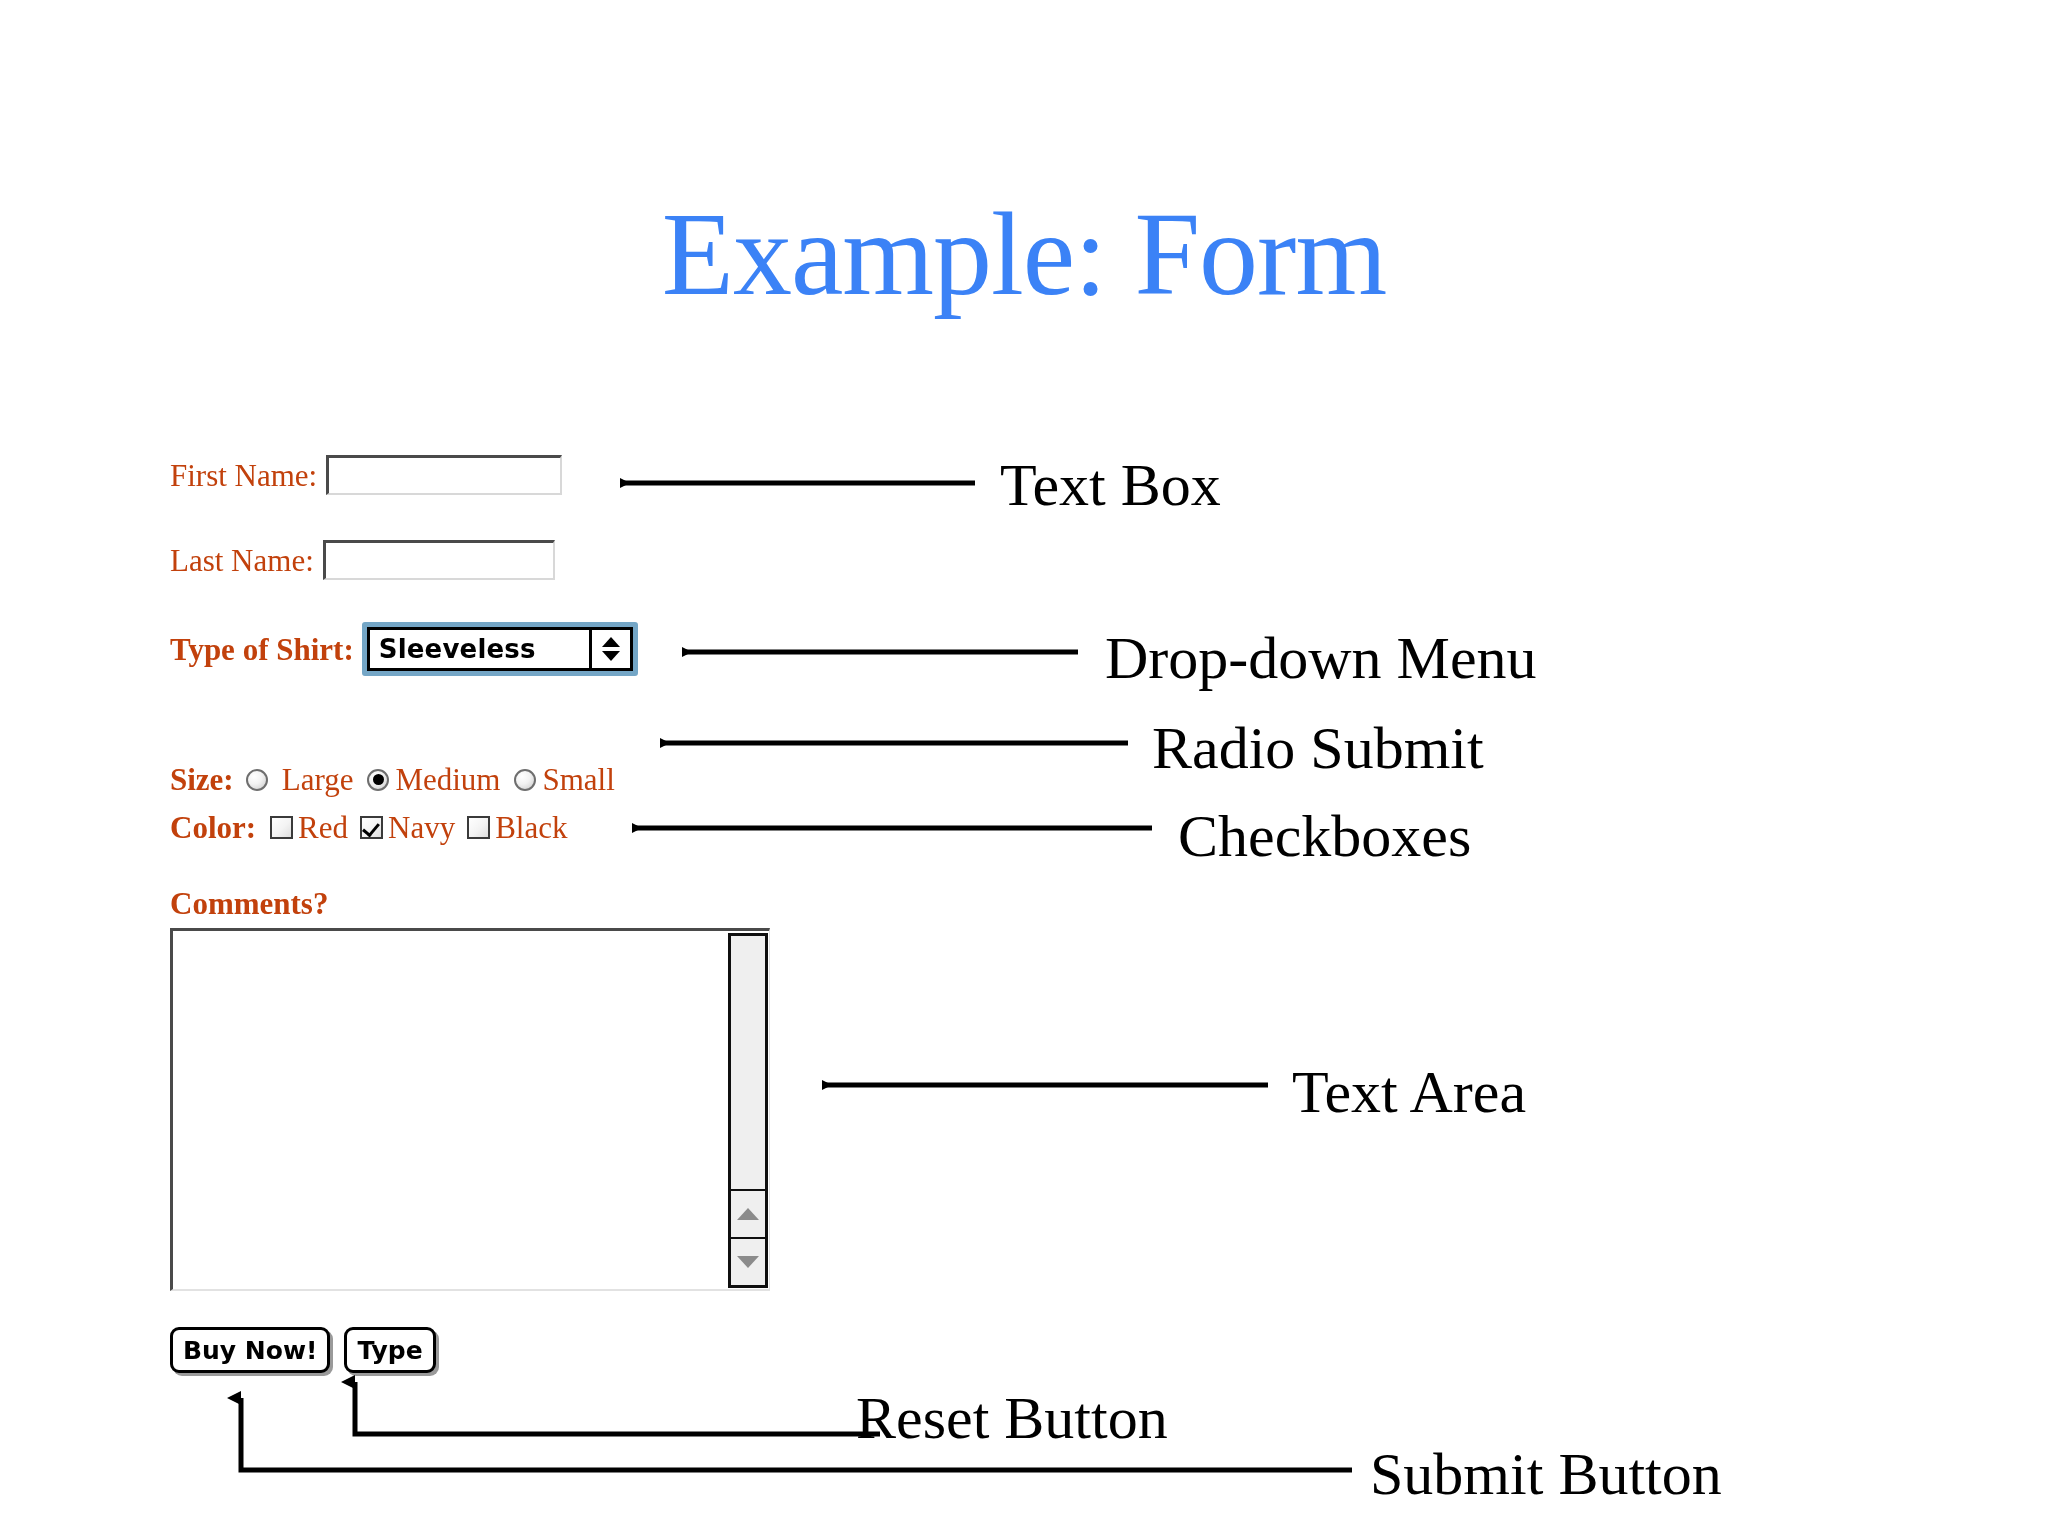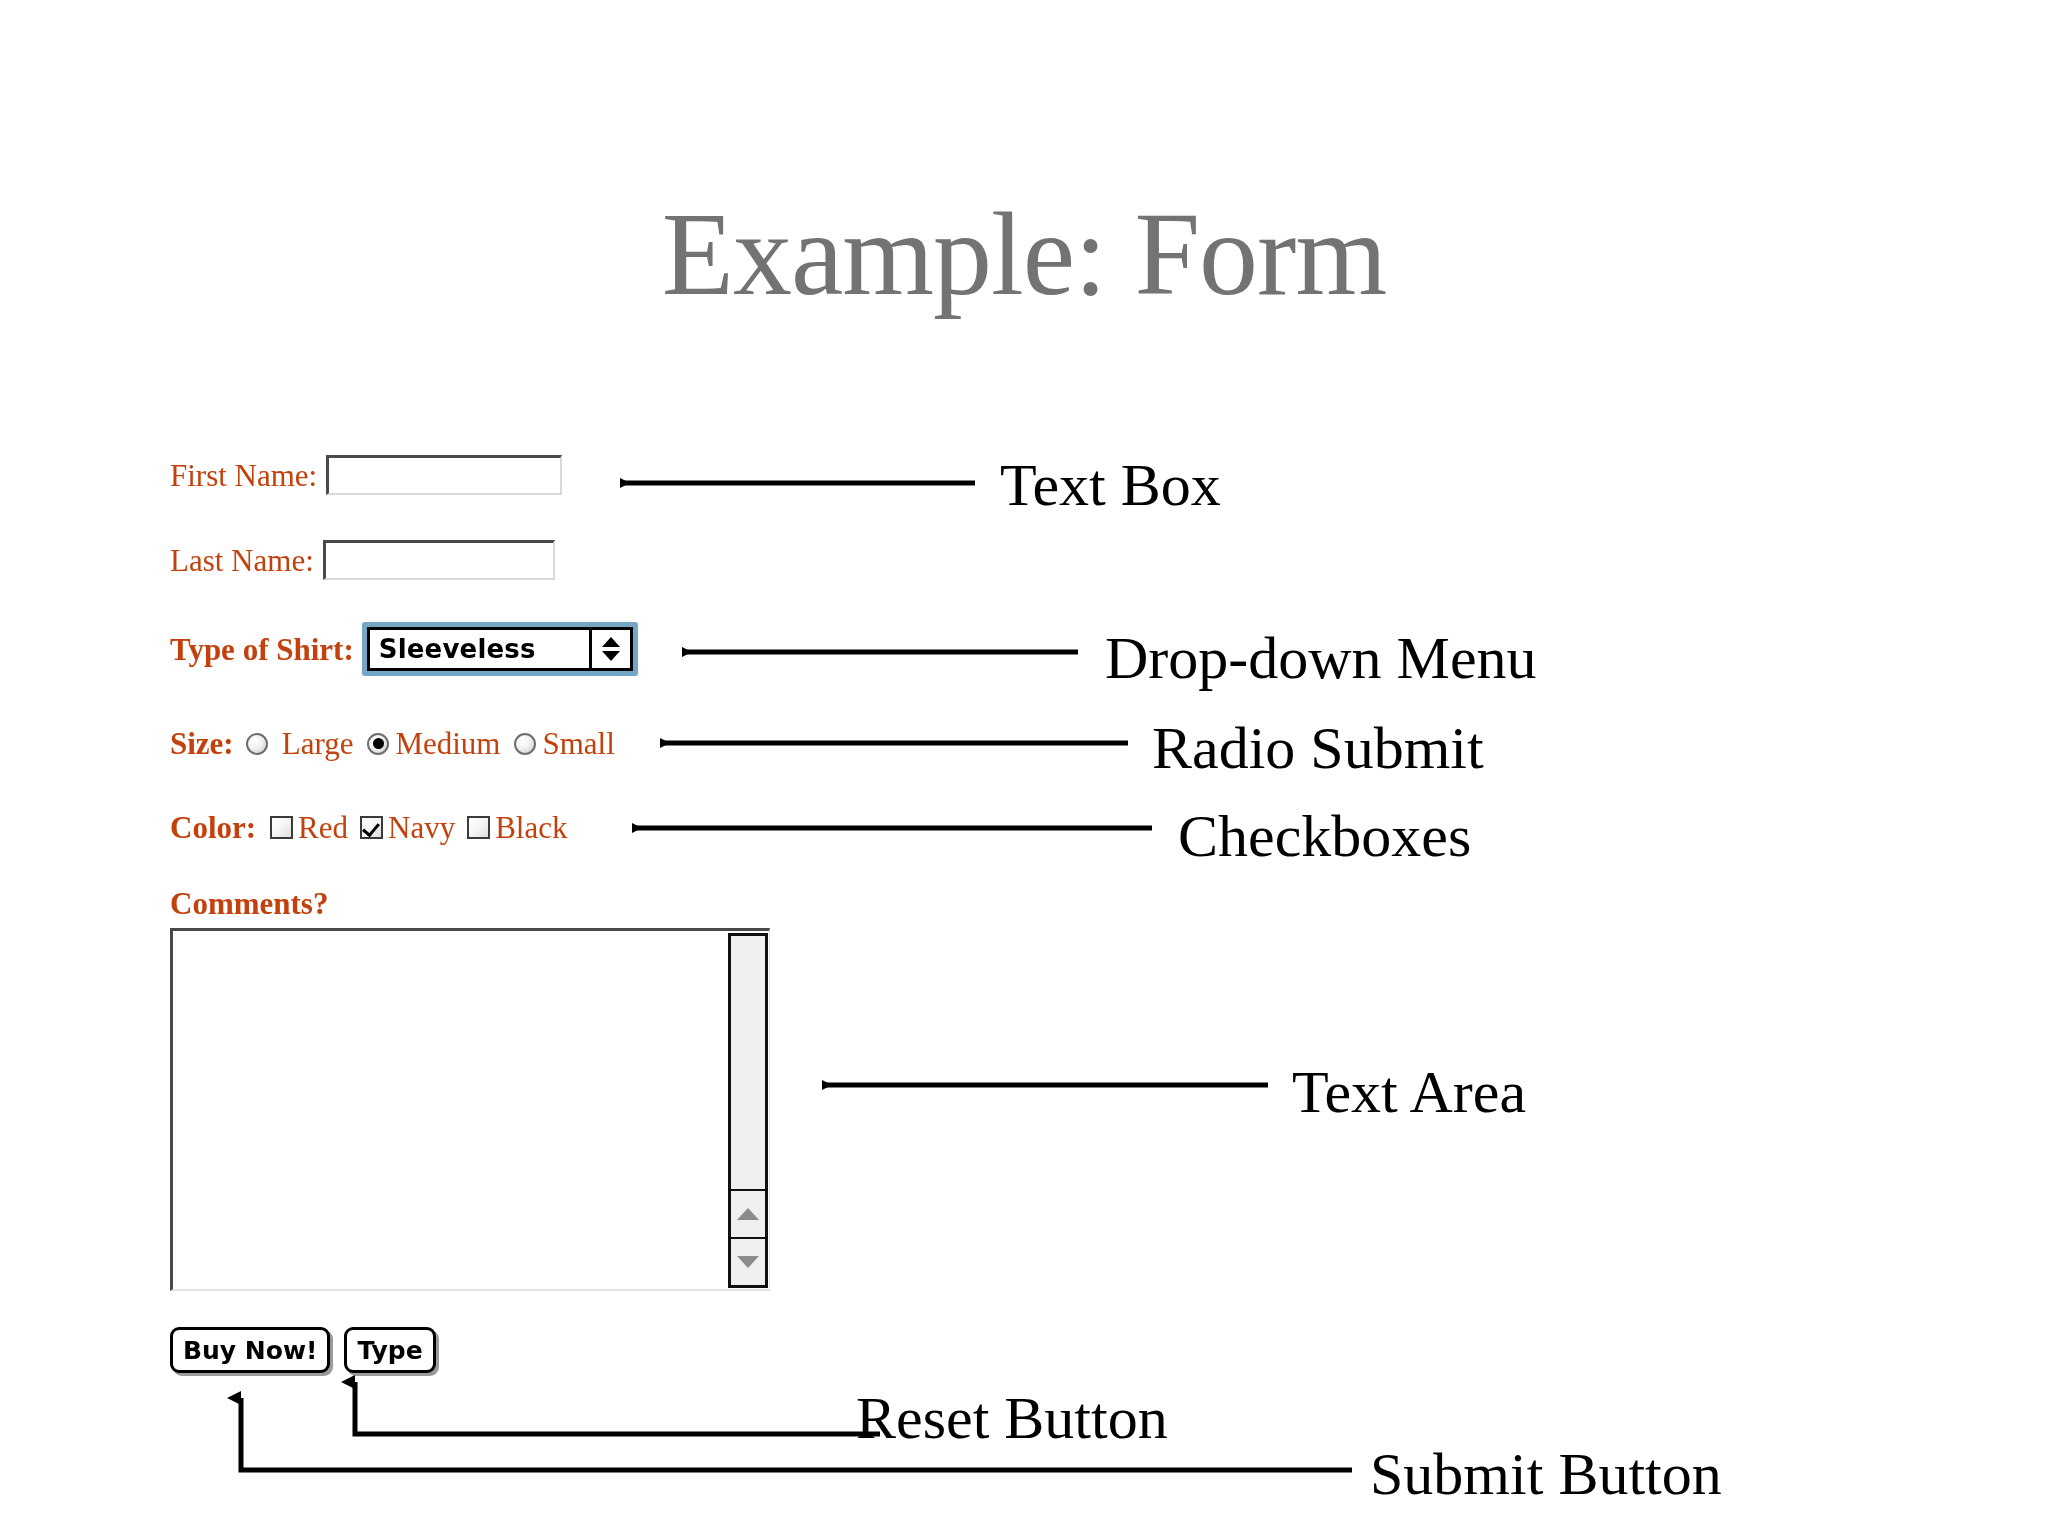--- a/index.html
+++ b/index.html
@@ -19,21 +19,21 @@
   
   #title {
     position: absolute;
     left: 0;
     top: 196px;
     width: 2048px;
     text-align: center;
     font-family: "Liberation Serif", "DejaVu Serif", serif;
     font-size: 118px;
     line-height: 1.0;
-    color: #737373;
+    color: #3b82f6;
     letter-spacing: -1px;
     white-space: nowrap;
   }
 
   
   .form-label {
     font-family: "Liberation Serif", "DejaVu Serif", serif;
     font-size: 31px;
     color: #c2410c;
     white-space: nowrap;
@@ -270,21 +270,21 @@
         </span>
       </span>
     </span>
   </div>
 
   <div class="row" style="left:170px; top:540px;">
     <span class="form-label">Last Name:</span>
     <span id="last-name-box" class="textbox" style="margin-left:9px;"></span>
   </div>
 
-  <div class="row" style="left:170px; top:728px;">
+  <div class="row" style="left:170px; top:764px;">
     <span class="form-label bold">Size:</span>
 
     <span class="radio" style="margin-left:12px;"></span>
     <span class="form-label" style="margin-left:14px;font-family:Liberation Serif, serif;">Large</span>
 
     <span class="radio checked" style="margin-left:14px;"></span>
     <span class="form-label" style="margin-left:6px;">Medium</span>
 
     <span class="radio" style="margin-left:14px;"></span>
     <span class="form-label" style="margin-left:6px;">Small</span>

